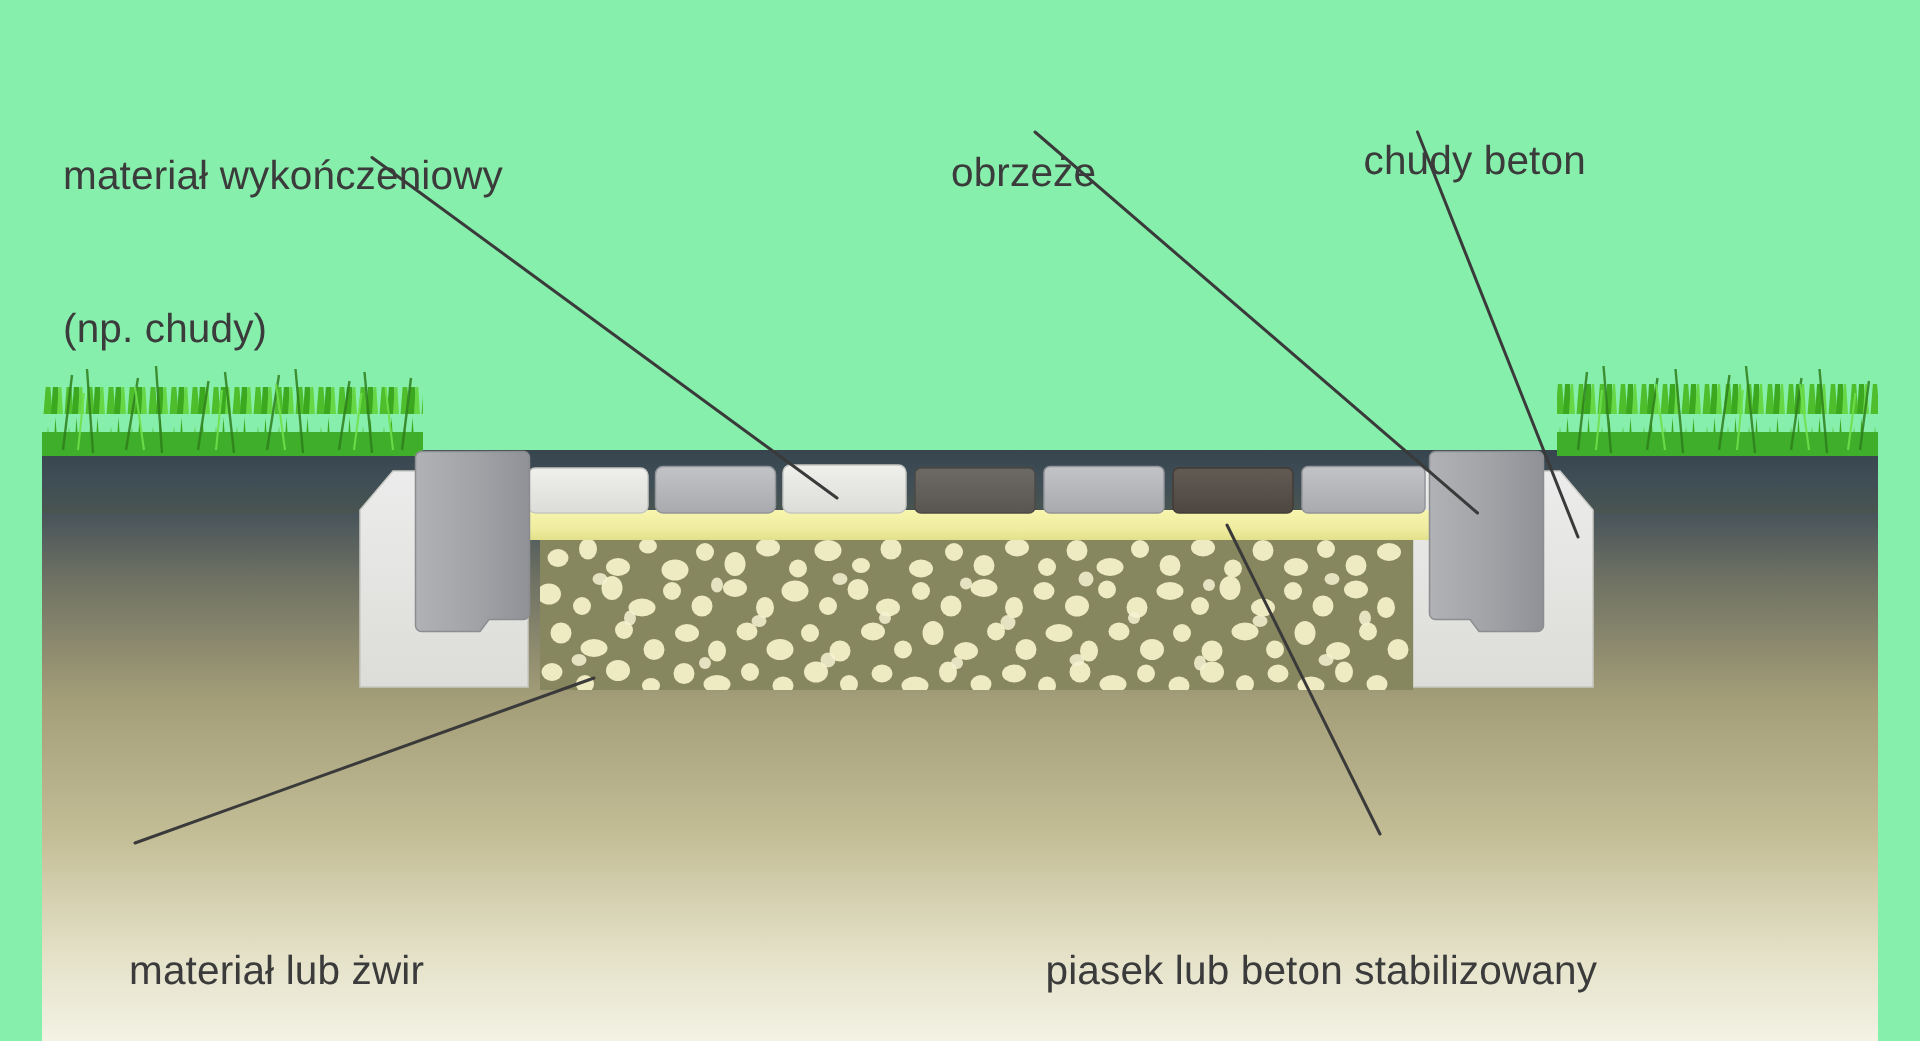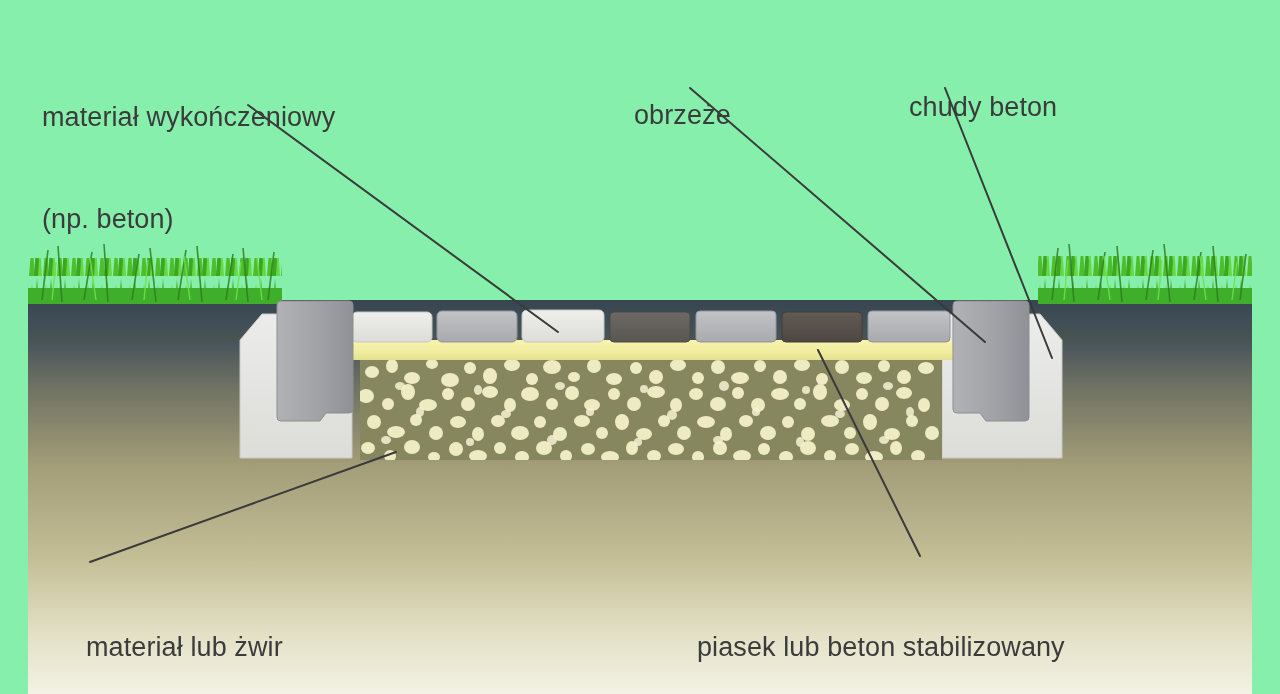--- a/index.html
+++ b/index.html
@@ -329,21 +329,21 @@
       <line x1="690" y1="88" x2="985" y2="342"></line>
       <line x1="945" y1="88" x2="1052" y2="358"></line>
       <line x1="90" y1="562" x2="396" y2="452"></line>
       <line x1="920" y1="556" x2="818" y2="350"></line>
     </g>
 
   </svg>
 
   <div class="lbl" id="lbl-finish">
     <div>materiał wykończeniowy</div>
-    <div>(np. beton)</div>
+    <div>(np. chudy)</div>
   </div>
 
   <div class="lbl" id="lbl-edge">
     <div>obrzeże</div>
   </div>
 
   <div class="lbl" id="lbl-lean">
     <div>chudy beton</div>
   </div>
 

